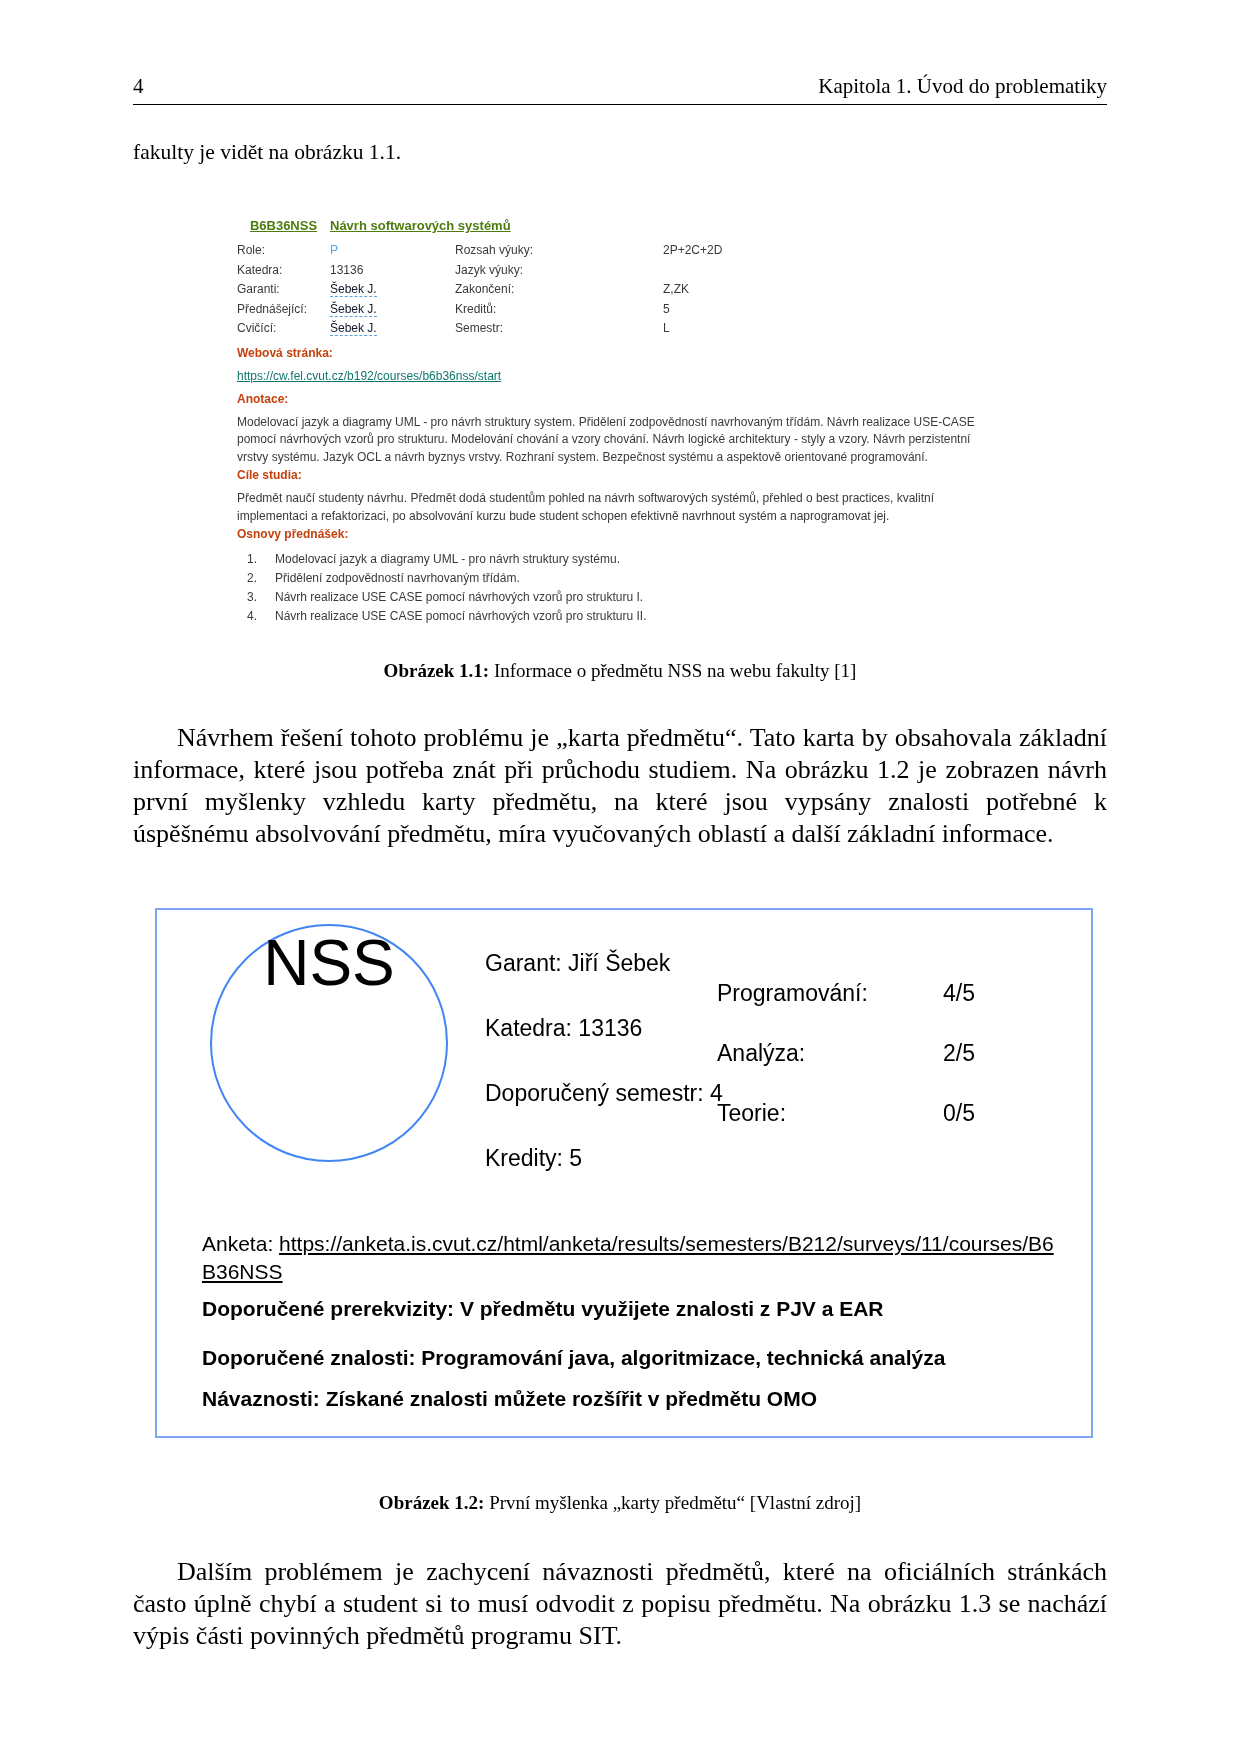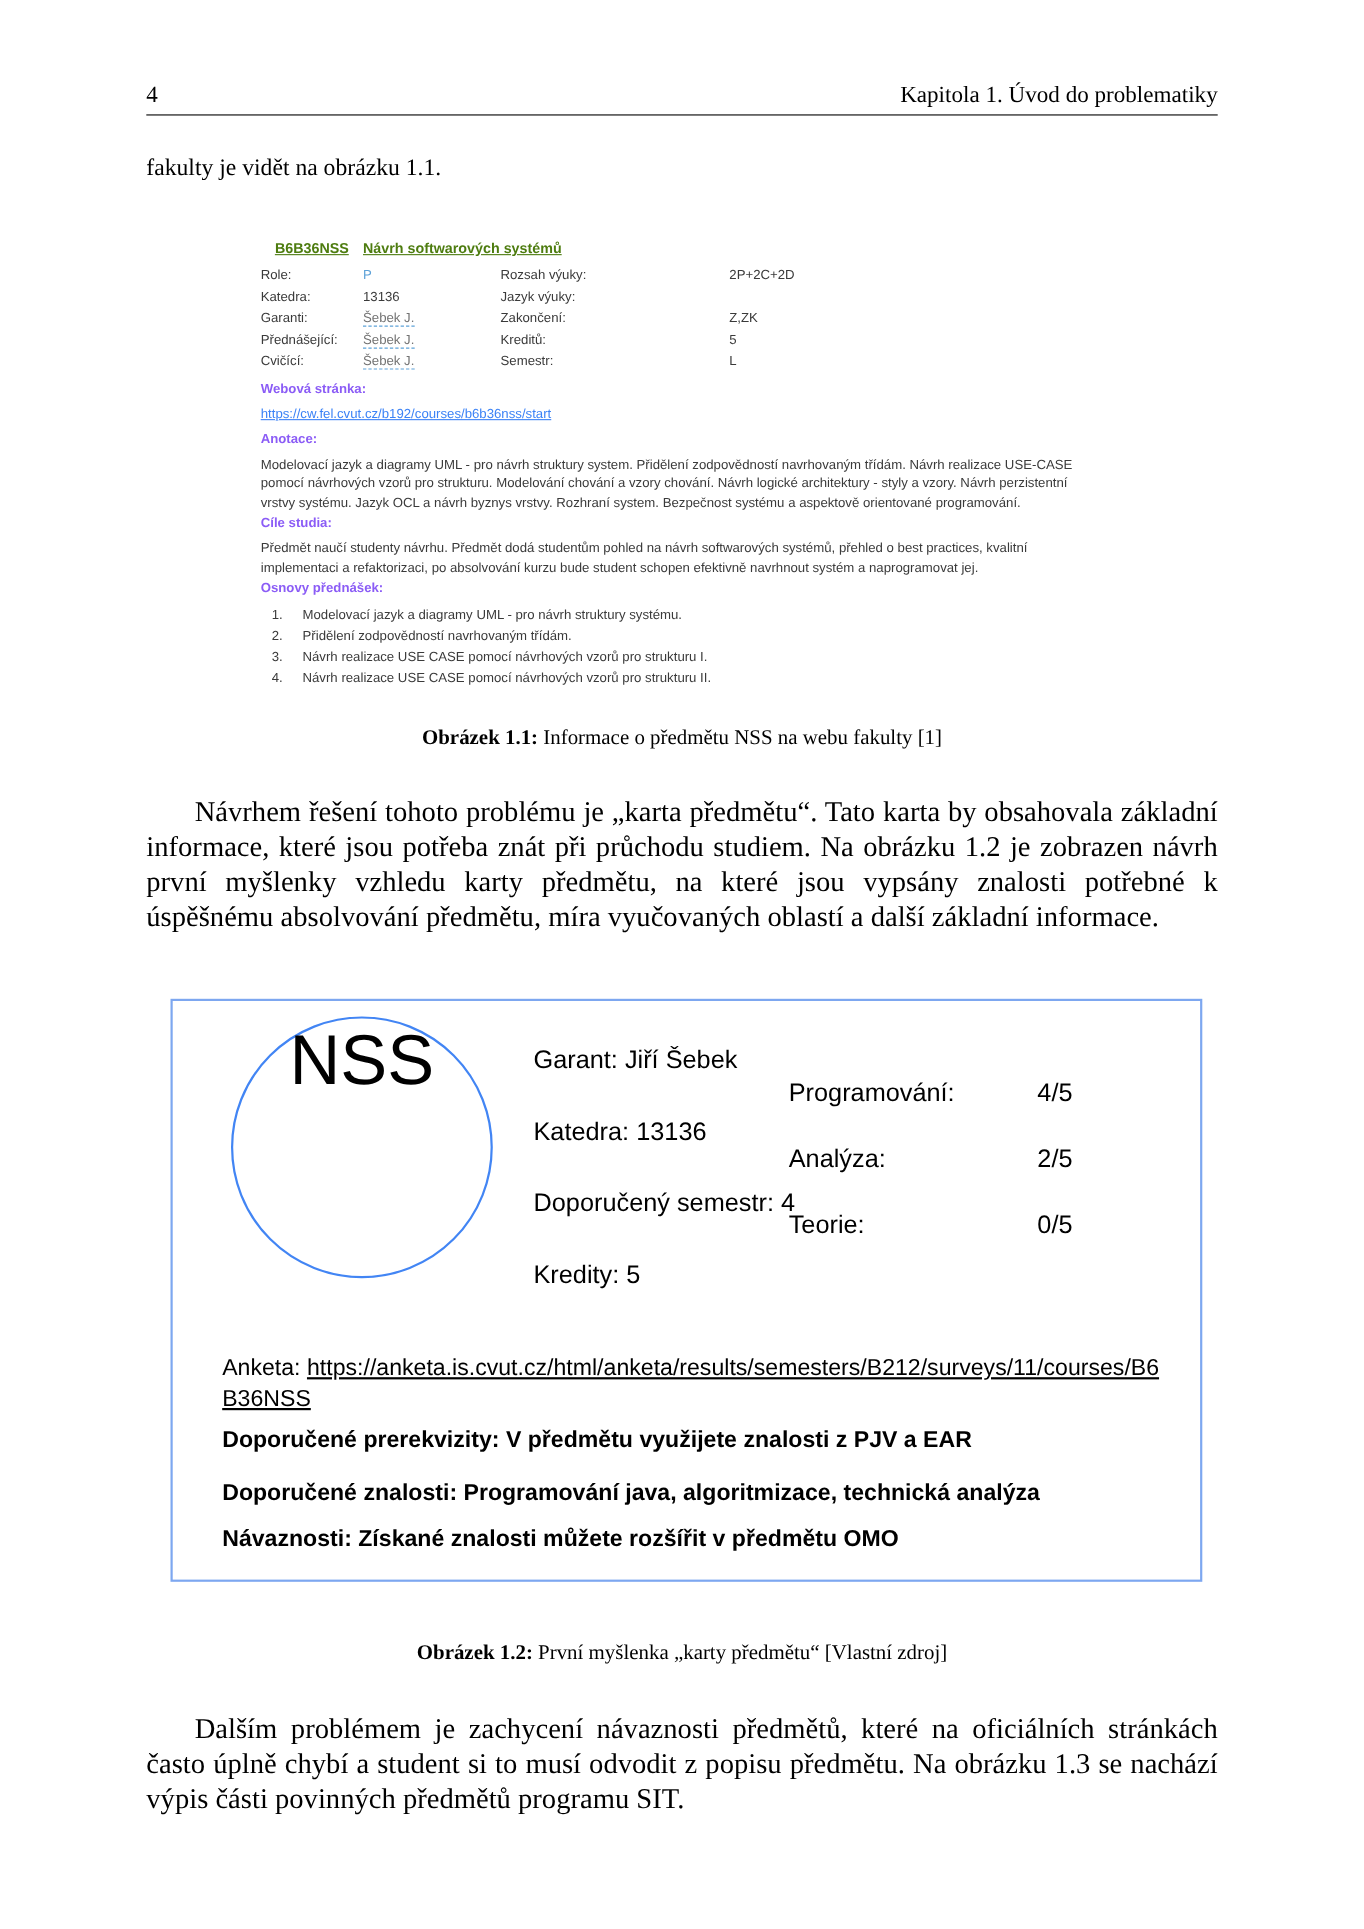--- a/index.html
+++ b/index.html
@@ -32,28 +32,28 @@
 
   
   .fig1 {
     position:absolute; left:237px; top:218px; width:755px;
     font-family:"Liberation Sans","DejaVu Sans",sans-serif;
     font-size:12px; color:#3a3a3a; line-height:15px;
   }
   .fig1 .course-head { display:flex; margin-bottom:10px; font-size:13px; font-weight:bold; }
   .fig1 .course-head .code { width:93px; }
   .link-strong { color:#4d7c0f; text-decoration:underline; font-weight:bold;text-align:center; }
-  .link-url { color:#3b82f6; text-decoration:underline; }
-  .link-person { color:#737373; border-bottom:1px dashed #5ea2d8; }
+  .link-url { color:#0f766e; text-decoration:underline; }
+  .link-person { color:#0f172a; border-bottom:1px dashed #5ea2d8; }
   .val-blue { color:#5ea2d8; }
   .fig1 .info-grid {
     display:grid; grid-template-columns:93px 125px 208px 1fr;
     row-gap:5px; line-height:14.5px;
   }
-  .fig1 .sec { font-weight:bold; color:#8b5cf6; }
+  .fig1 .sec { font-weight:bold; color:#c2410c; }
   .fig1 .sec-web { margin-top:10px; }
   .fig1 .url-line { margin-top:8px; }
   .fig1 .sec-anot { margin-top:8px; }
   .fig1 .block-text { margin-top:7px; line-height:17.5px; }
   .fig1 .sec-cile { margin-top:2px; }
   .fig1 .sec-osnovy { margin-top:2px; }
   .fig1 .syllabus { margin-top:10px; }
   .fig1 .syl-item { display:flex; margin:0 0 5px 10px; line-height:14px; }
   .fig1 .syl-item .num { width:28px; }
 

